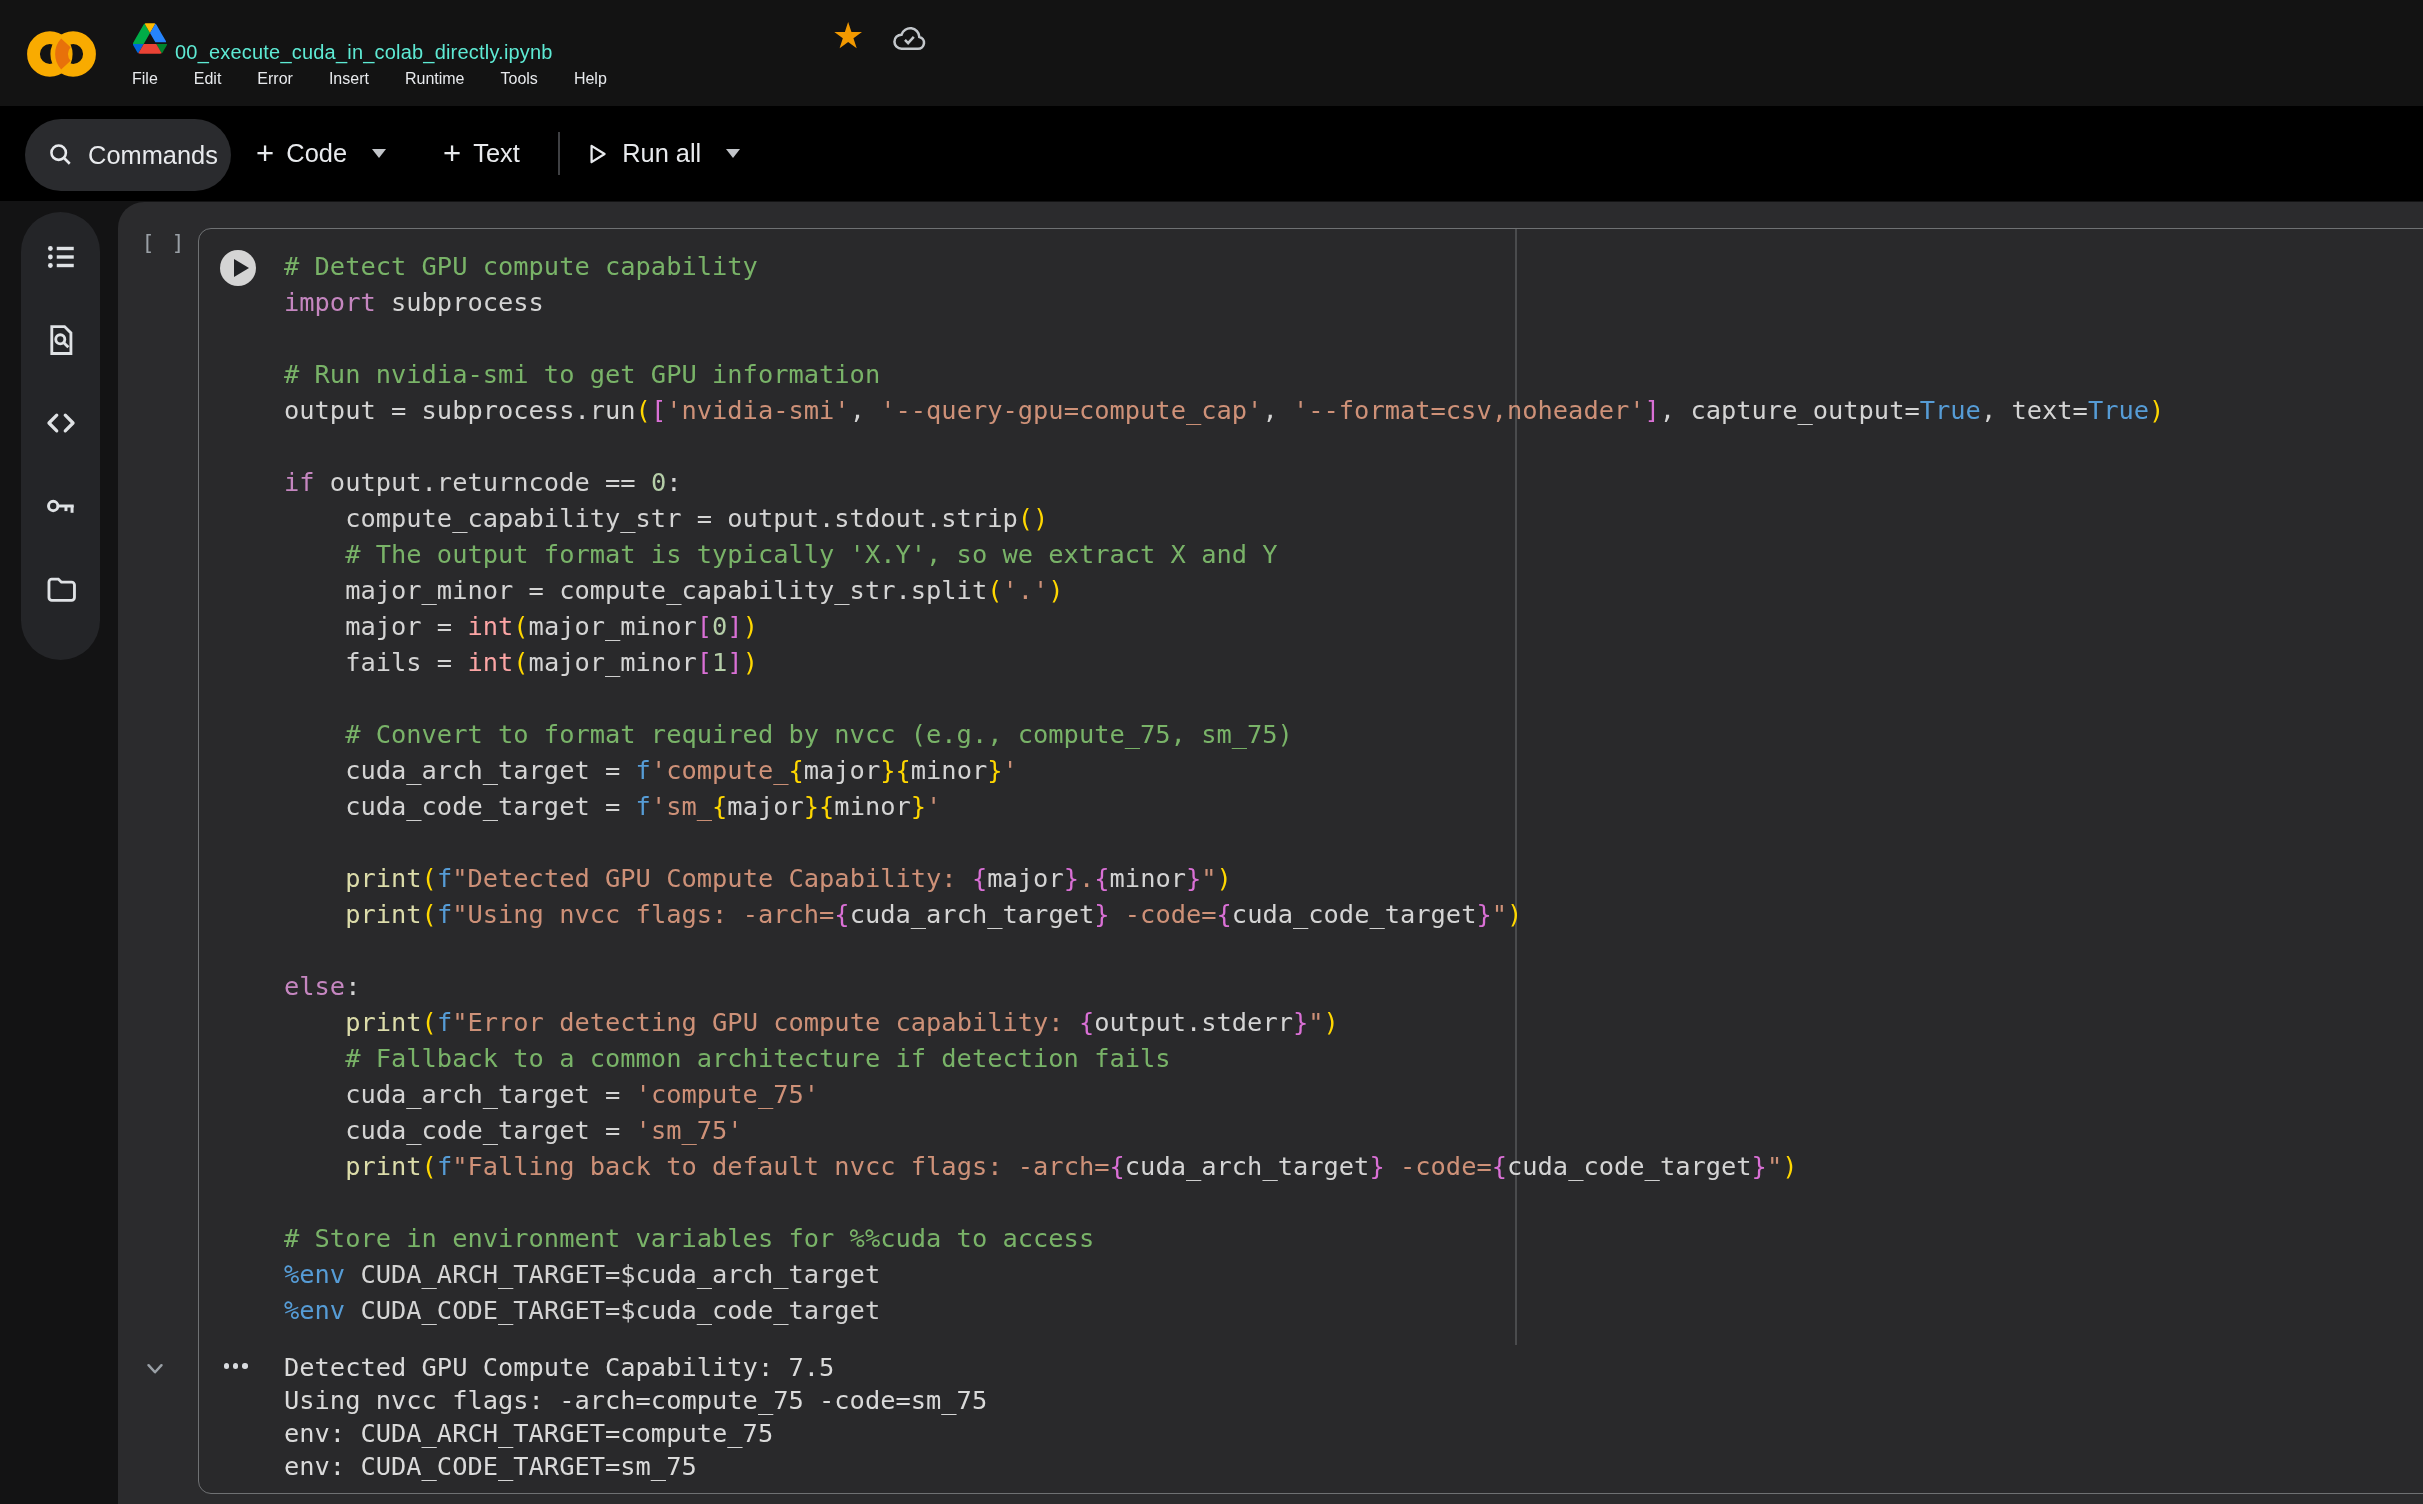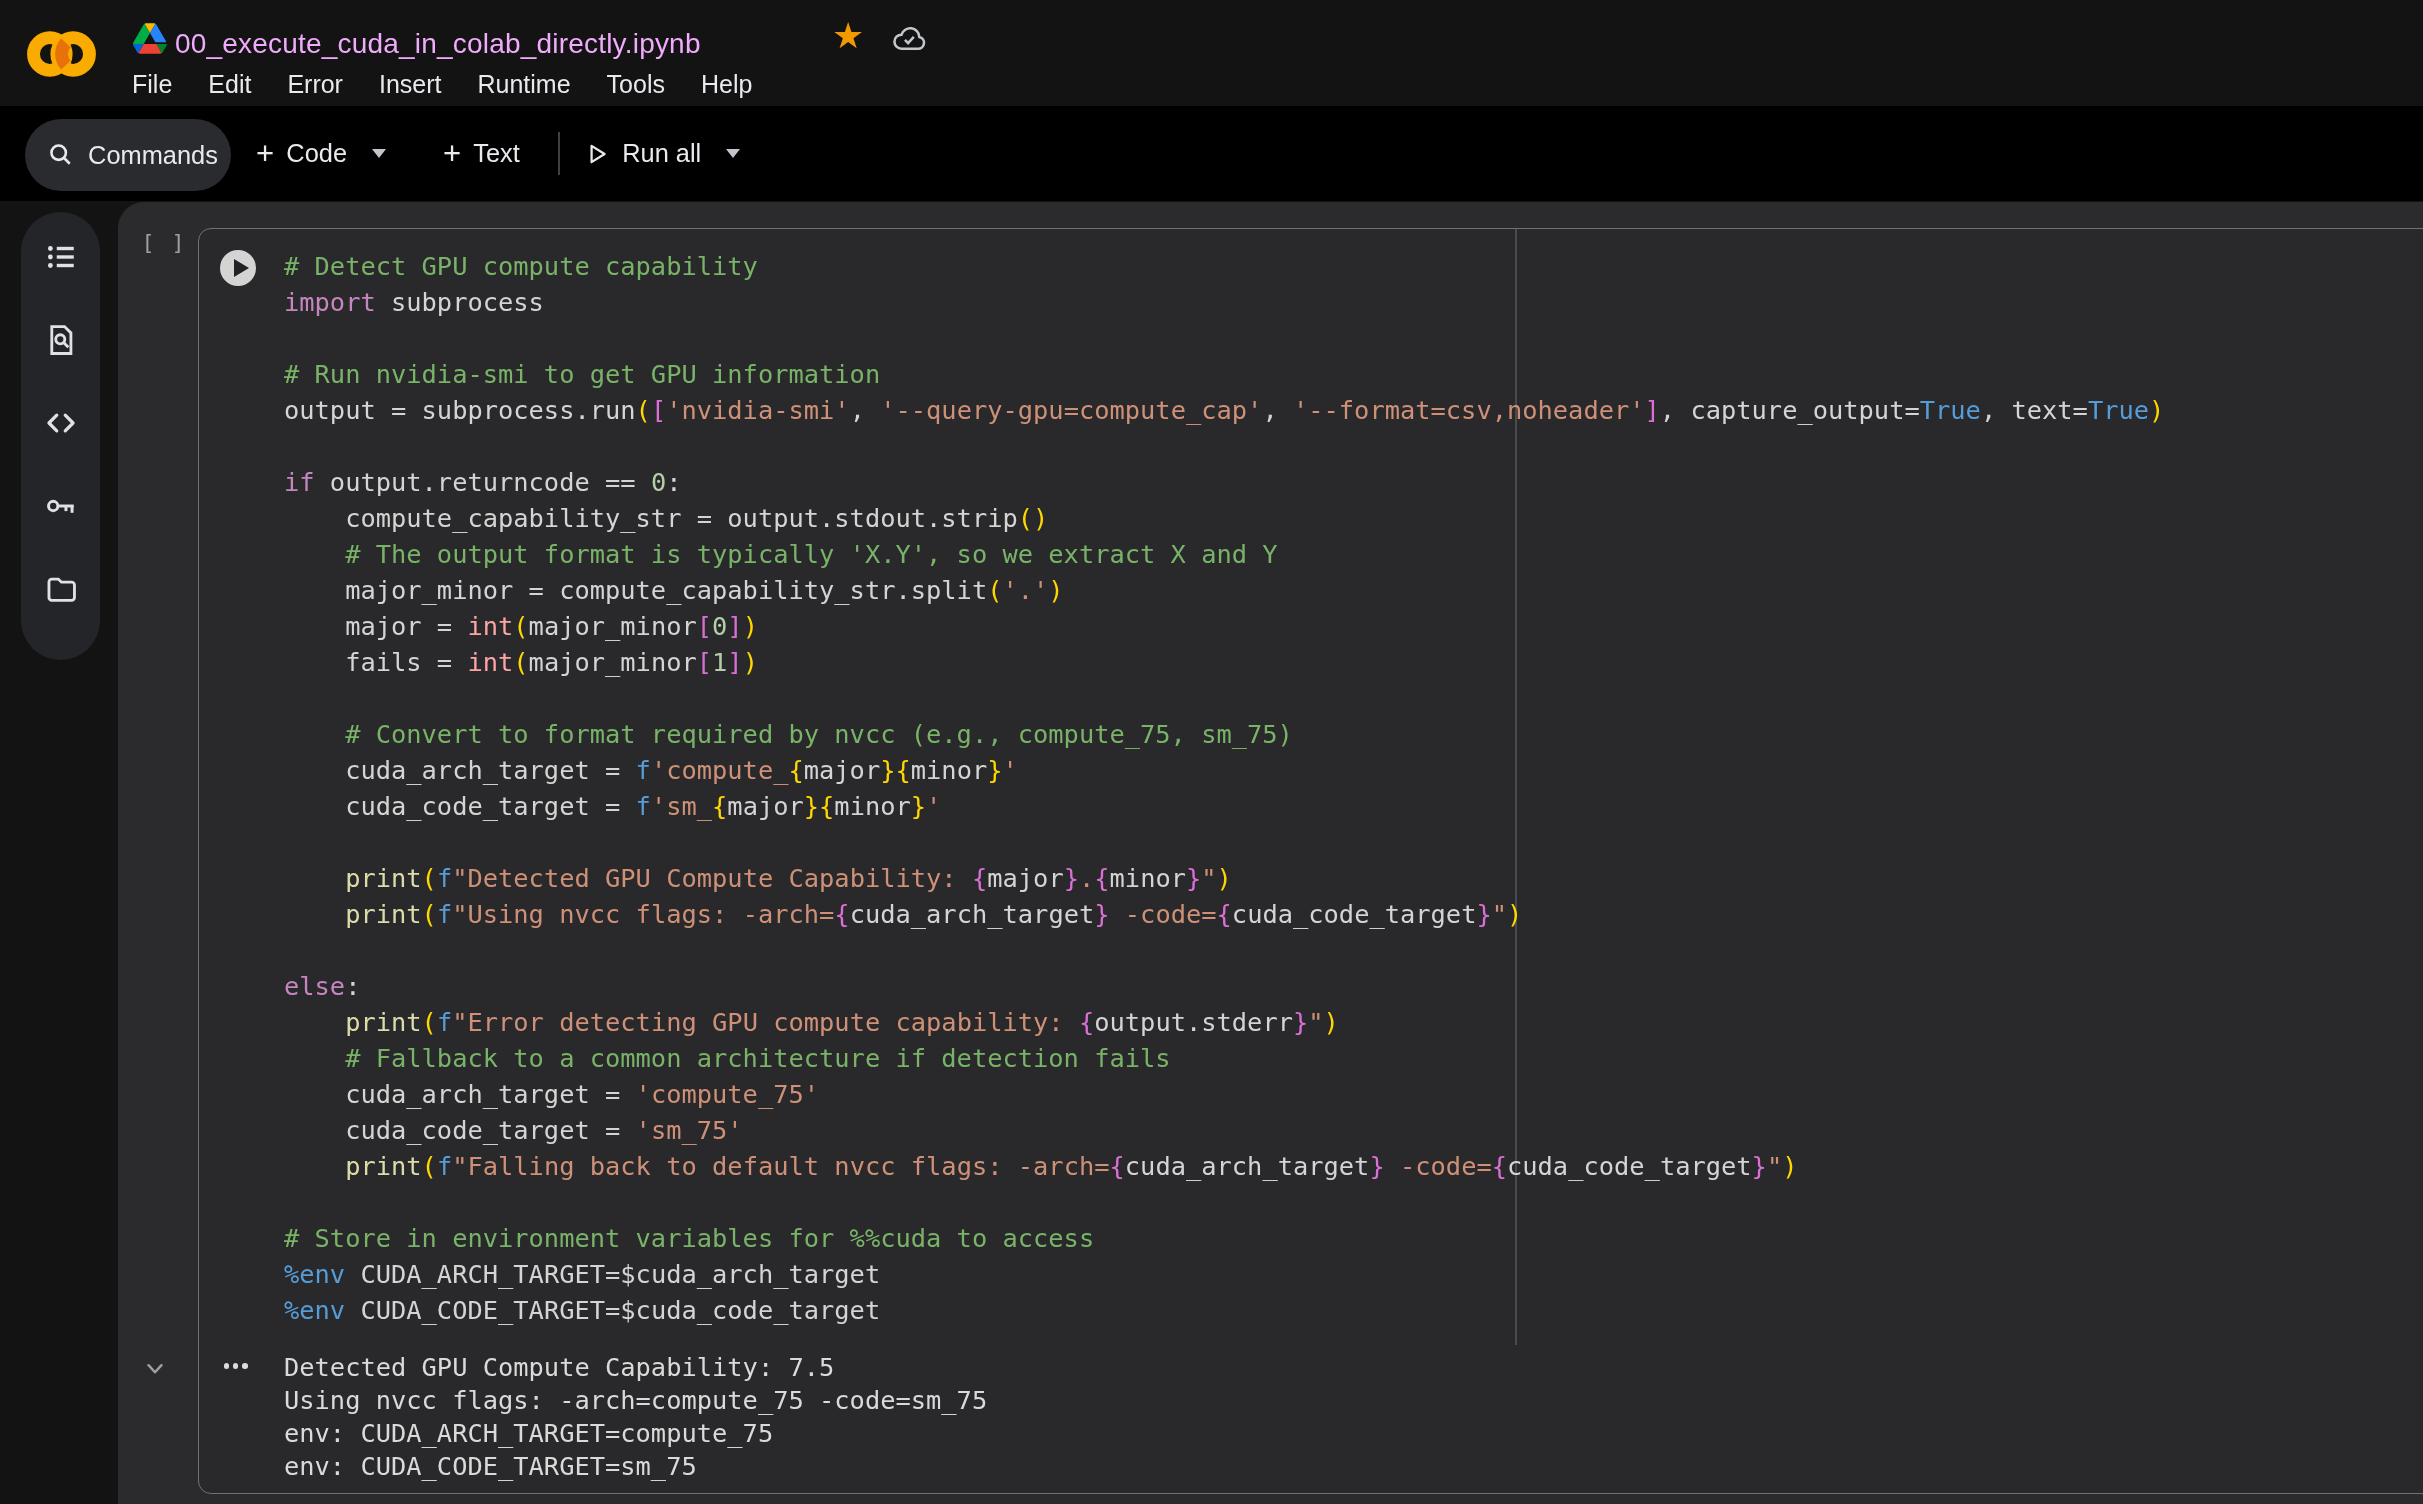--- a/index.html
+++ b/index.html
@@ -3,24 +3,24 @@
 <meta charset="utf-8">
 <style>
   html,body{margin:0;padding:0;background:#131314;}
   .screen{position:relative;width:2424px;height:1505px;background:#131314;overflow:hidden;
           font-family:"Liberation Sans",sans-serif;color:#e8eaed;}
 
   
   .header{position:absolute;left:0;top:0;width:100%;height:106px;background:#131313;}
   .colab-logo{position:absolute;left:24.5px;top:19px;width:73px;height:70px;}
   .drive-icon{position:absolute;left:133px;top:22.6px;width:34px;height:31px;}
-  .nb-title{position:absolute;left:175px;top:28px;font-size:28px;color:#f0abfc;letter-spacing:0.2px;}
+  .nb-title{position:absolute;left:175px;top:41px;font-size:20px;color:#5eead4;letter-spacing:0.2px;}
   .star-icon{position:absolute;left:832px;top:17px;font-size:36px;color:#F29900;line-height:38px;}
   .cloud-icon{position:absolute;left:889px;top:21px;width:40px;height:36px;}
-  .menubar{position:absolute;left:132px;top:70px;display:flex;gap:36px;font-size:25px;color:#e8eaed;}
+  .menubar{position:absolute;left:132px;top:70px;display:flex;gap:36px;font-size:16px;color:#e8eaed;}
   .menu-item{cursor:default;}
 
   
   .toolbar{position:absolute;left:0;top:106px;width:100%;height:95px;background:#000000;}
   .commands-pill{position:absolute;left:24.5px;top:13px;width:206px;height:72px;border-radius:36px;
                  background:#2a2b2e;display:flex;align-items:center;gap:13px;padding-left:22.6px;box-sizing:border-box;}
   .commands-pill .lbl{font-size:25.4px;color:#e8eaed;}
   .tb-group{position:absolute;top:0;height:95px;display:flex;align-items:center;gap:12.2px;font-size:25.4px;color:#e8eaed;}
   .plus{font-size:31px;font-weight:400;line-height:28px;color:#e8eaed;}
   .caret{width:0;height:0;border-left:7.5px solid transparent;border-right:7.5px solid transparent;

